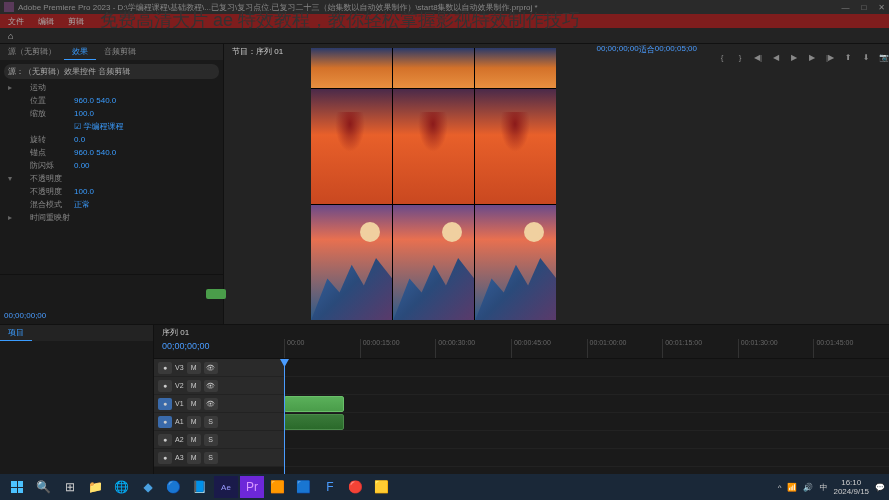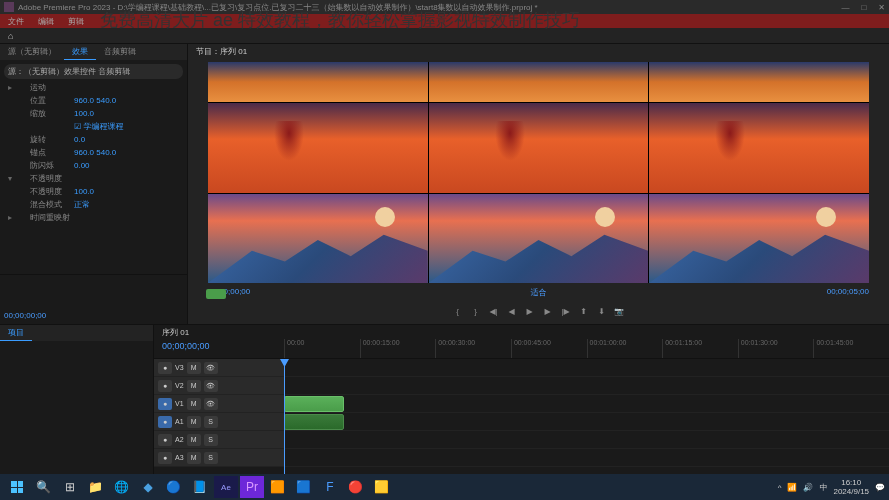--- a/index.html
+++ b/index.html
@@ -4,33 +4,33 @@
 <style>
 * { margin: 0; padding: 0; box-sizing: border-box; font-family: "Segoe UI", sans-serif; }
 body { background: #1e1e1e; color: #ccc; width: 889px; height: 500px; overflow: hidden; font-size: 9px; }
 .titlebar { background: #2a2a2a; height: 14px; display: flex; align-items: center; padding: 0 4px; color: #888; font-size: 8px; }
 .titlebar .icon { width: 10px; height: 10px; background: #5a3a5a; margin-right: 4px; }
 .titlebar .win-controls { margin-left: auto; display: flex; gap: 12px; }
 .overlay-title { position: absolute; top: 8px; left: 100px; font-size: 18px; color: #333; font-weight: 500; z-index: 100; }
 .menubar { background: #7f1d1d; height: 14px; display: flex; align-items: center; padding: 0 8px; gap: 14px; font-size: 8px; color: #aaa; }
 .toolbar { background: #232323; height: 16px; display: flex; align-items: center; padding: 0 8px; gap: 8px; border-bottom: 1px solid #111; }
 .main-area { display: flex; height: 280px; }
-.panel-left { width: 188px; background: #1a1a1a; border-right: 1px solid #111; display: flex; flex-direction: column; }
+.panel-left { width: 224px; background: #1a1a1a; border-right: 1px solid #111; display: flex; flex-direction: column; }
 .tabs { display: flex; background: #232323; height: 16px; font-size: 8px; }
 .tab { padding: 2px 8px; color: #888; }
 .tab.active { color: #3a9cff; border-bottom: 1px solid #3a9cff; }
 .effect-panel { flex: 1; padding: 4px; font-size: 8px; overflow: hidden; }
 .effect-header { background: #2a2a2a; padding: 2px 4px; color: #aaa; margin-bottom: 2px; border-radius: 7px; }
 .effect-row { display: flex; padding: 1px 4px; align-items: center; gap: 4px; }
 .effect-row .label { color: #888; min-width: 50px; padding-left: 10px; }
 .effect-row .value { color: #3a9cff; }
 .effect-row .toggle { width: 8px; color: #666; }
 .mini-timeline { height: 50px; background: #1a1a1a; border-top: 1px solid #111; position: relative; }
 .mini-timeline .clip { position: absolute; top: 14px; left: 206px; width: 20px; height: 10px; background: #4a9d4a; }
-.panel-right { flex: 1; background: #232323; display: flex; flex-direction: column; }
+.panel-right { flex: 1; background: #232323; display: flex; flex-direction: row; }
 .preview-tabs { height: 14px; display: flex; font-size: 8px; padding: 0 8px; gap: 12px; align-items: center; }
 .preview-area { flex: 1; background: #000; margin: 4px 20px; display: grid; grid-template-columns: 1fr 1fr 1fr; grid-template-rows: 40px 1fr 1fr; gap: 1px; position: relative; }
 .preview-cell { background: #000; overflow: hidden; }
 .preview-cell.sunset { background: linear-gradient(180deg, #2a3a6a 0%, #d4722a 50%, #e89040 100%); }
 .preview-cell.rider { background: linear-gradient(180deg, #4a2a4a 0%, #e8602a 40%, #c94820 100%); position: relative; }
 .preview-cell.rider::after { content: ""; position: absolute; left: 30%; top: 20%; width: 30px; height: 40px; background: radial-gradient(ellipse at 50% 30%, #8b1a1a 0%, transparent 70%); }
 .preview-cell.mountain { background: linear-gradient(180deg, #6a4a8a 0%, #e87050 30%, #2a5a8a 100%); position: relative; }
 .preview-cell.mountain::before { content: ""; position: absolute; right: 15%; top: 15%; width: 20px; height: 20px; border-radius: 50%; background: #f0d0a0; }
 .preview-cell.mountain::after { content: ""; position: absolute; bottom: 0; left: 0; right: 0; height: 60%; background: linear-gradient(135deg, #3a6aaa 0%, #2a4a7a 50%, #5a3a6a 100%); clip-path: polygon(0 100%, 20% 40%, 35% 60%, 50% 20%, 65% 50%, 80% 10%, 100% 40%, 100% 100%); }
 .preview-controls { height: 26px; display: flex; align-items: center; justify-content: center; gap: 10px; font-size: 8px; color: #888; }

